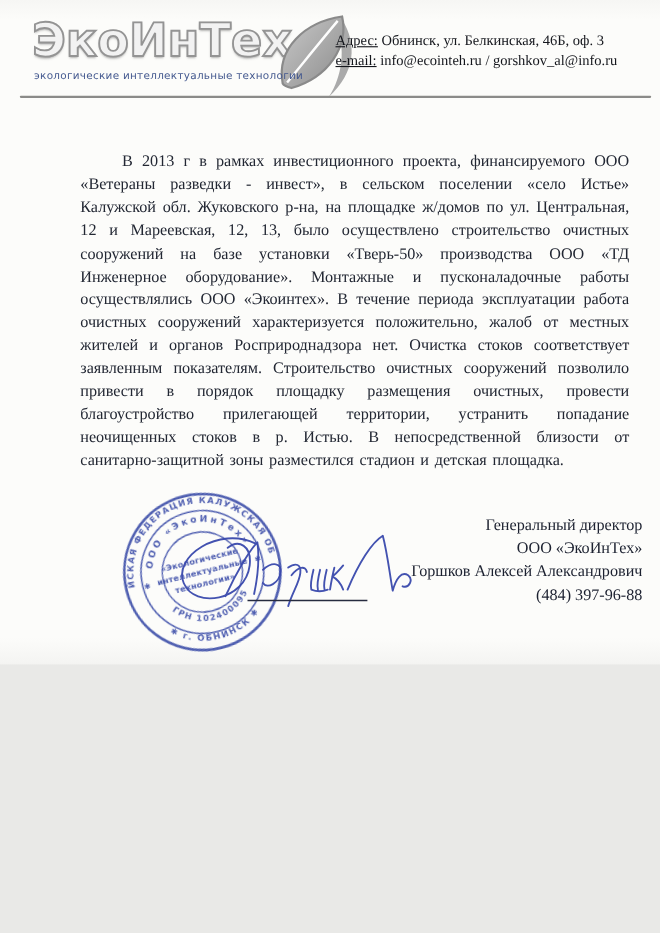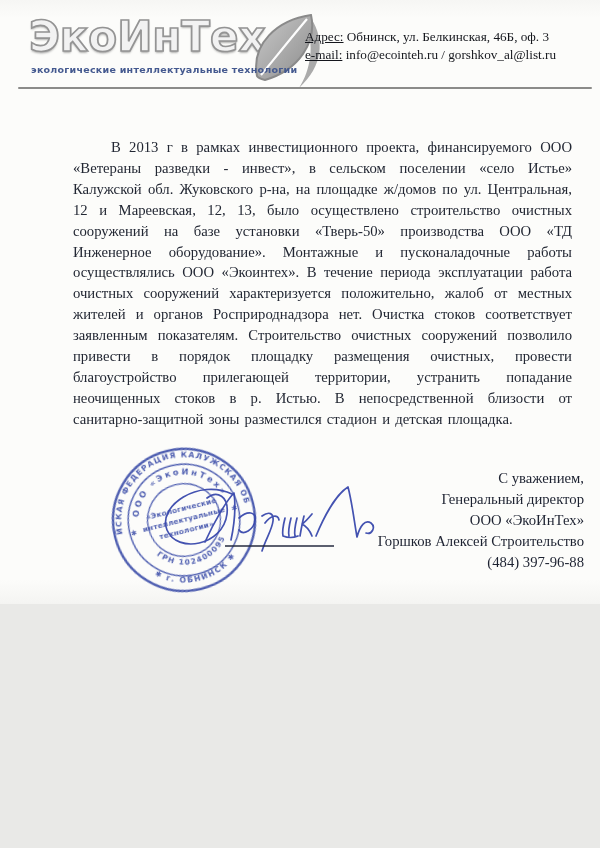--- a/index.html
+++ b/index.html
@@ -25,21 +25,21 @@
     font-weight:bold;font-size:42px;line-height:42px;letter-spacing:0px;
     color:#f2f2f2;
     -webkit-text-stroke:1.7px #949494;
     text-shadow:0 2px 2px rgba(90,90,90,.45), 0 0 1px #9a9a9a;
     white-space:nowrap;
   }
   .leaf-wrap{position:absolute;left:224px;top:0px;width:78px;height:84px;}
   .tagline{
     position:absolute;left:6px;top:52px;width:268px;
     font-family:"DejaVu Sans", sans-serif;
-    font-weight:bold;font-size:9.5px;letter-spacing:.25px;
+    font-weight:normal;font-size:9.5px;letter-spacing:.25px;
     color:#44598f;white-space:nowrap;
   }
   .contact{
     position:absolute;left:305px;top:28px;width:285px;
     font-size:13.2px;line-height:17.5px;color:#14161c;
   }
   .contact-line{white-space:nowrap;}
   .contact-line.indent{padding-left:24px;}
   .lbl{font-weight:normal;text-decoration:underline;}
   .divider{
@@ -100,21 +100,21 @@
       <span class="tagline">экологические интеллектуальные технологии</span>
     </div>
 
     <div class="contact">
       <div class="contact-line">
         <span class="lbl">Адрес:</span>
         <span>Обнинск, ул. Белкинская, 46Б, оф. 3</span>
       </div>
       <div class="contact-line">
         <span class="lbl">e-mail:</span>
-        <span>info@ecointeh.ru / gorshkov_al@list.ru</span>
+        <span>info@ecointeh.ru / gorshkov_al@info.ru</span>
       </div>
     </div>
     <div class="divider"></div>
   </div>
 
   <p class="letter-body">В 2013 г в рамках инвестиционного проекта, финансируемого ООО «Ветераны разведки - инвест», в сельском поселении «село Истье» Калужской обл. Жуковского р-на,  на площадке ж/домов по  ул. Центральная, 12 и Мареевская, 12, 13, было осуществлено строительство очистных сооружений на базе установки «Тверь-50» производства ООО «ТД Инженерное оборудование». Монтажные и пусконаладочные работы осуществлялись ООО «Экоинтех». В течение периода эксплуатации работа очистных сооружений характеризуется положительно, жалоб от местных жителей и органов Росприроднадзора нет. Очистка стоков соответствует заявленным показателям. Строительство очистных сооружений позволило привести в порядок площадку размещения очистных, провести благоустройство прилегающей территории, устранить попадание неочищенных стоков в р. Истью. В непосредственной близости от санитарно-защитной зоны разместился стадион и детская площадка.</p>
 
   <svg class="seal" viewBox="0 0 150 150">
     <defs>
       <path id="pOuterTop" d="M 13,75 A 62 62 0 1 1 137,75" fill="none"></path>
@@ -159,20 +159,19 @@
 
       <path d="M 169,50 C 167,58 166,64 165,70 M 177,48 C 172,54 169,57 167,58 C 171,60 175,65 177,70"></path>
 
       <path d="M 181,70 C 191,46 203,27 213,21 C 217,36 219,54 222,71 C 225,60 230,53 236,57 C 241,61 237,69 231,67"></path>
     </g>
 
     <path d="M 90,80 L 199,80" stroke="#262b3f" stroke-width="1.4" fill="none"></path>
   </svg>
 
   <div class="sign-block">
-    <div>С уважением,</div>
     <div>Генеральный директор</div>
     <div>ООО «ЭкоИнТех»</div>
-    <div>Горшков Алексей Строительство</div>
+    <div>Горшков Алексей Александрович</div>
     <div>(484) 397-96-88</div>
   </div>
 
 </div>
 
 </body></html>

